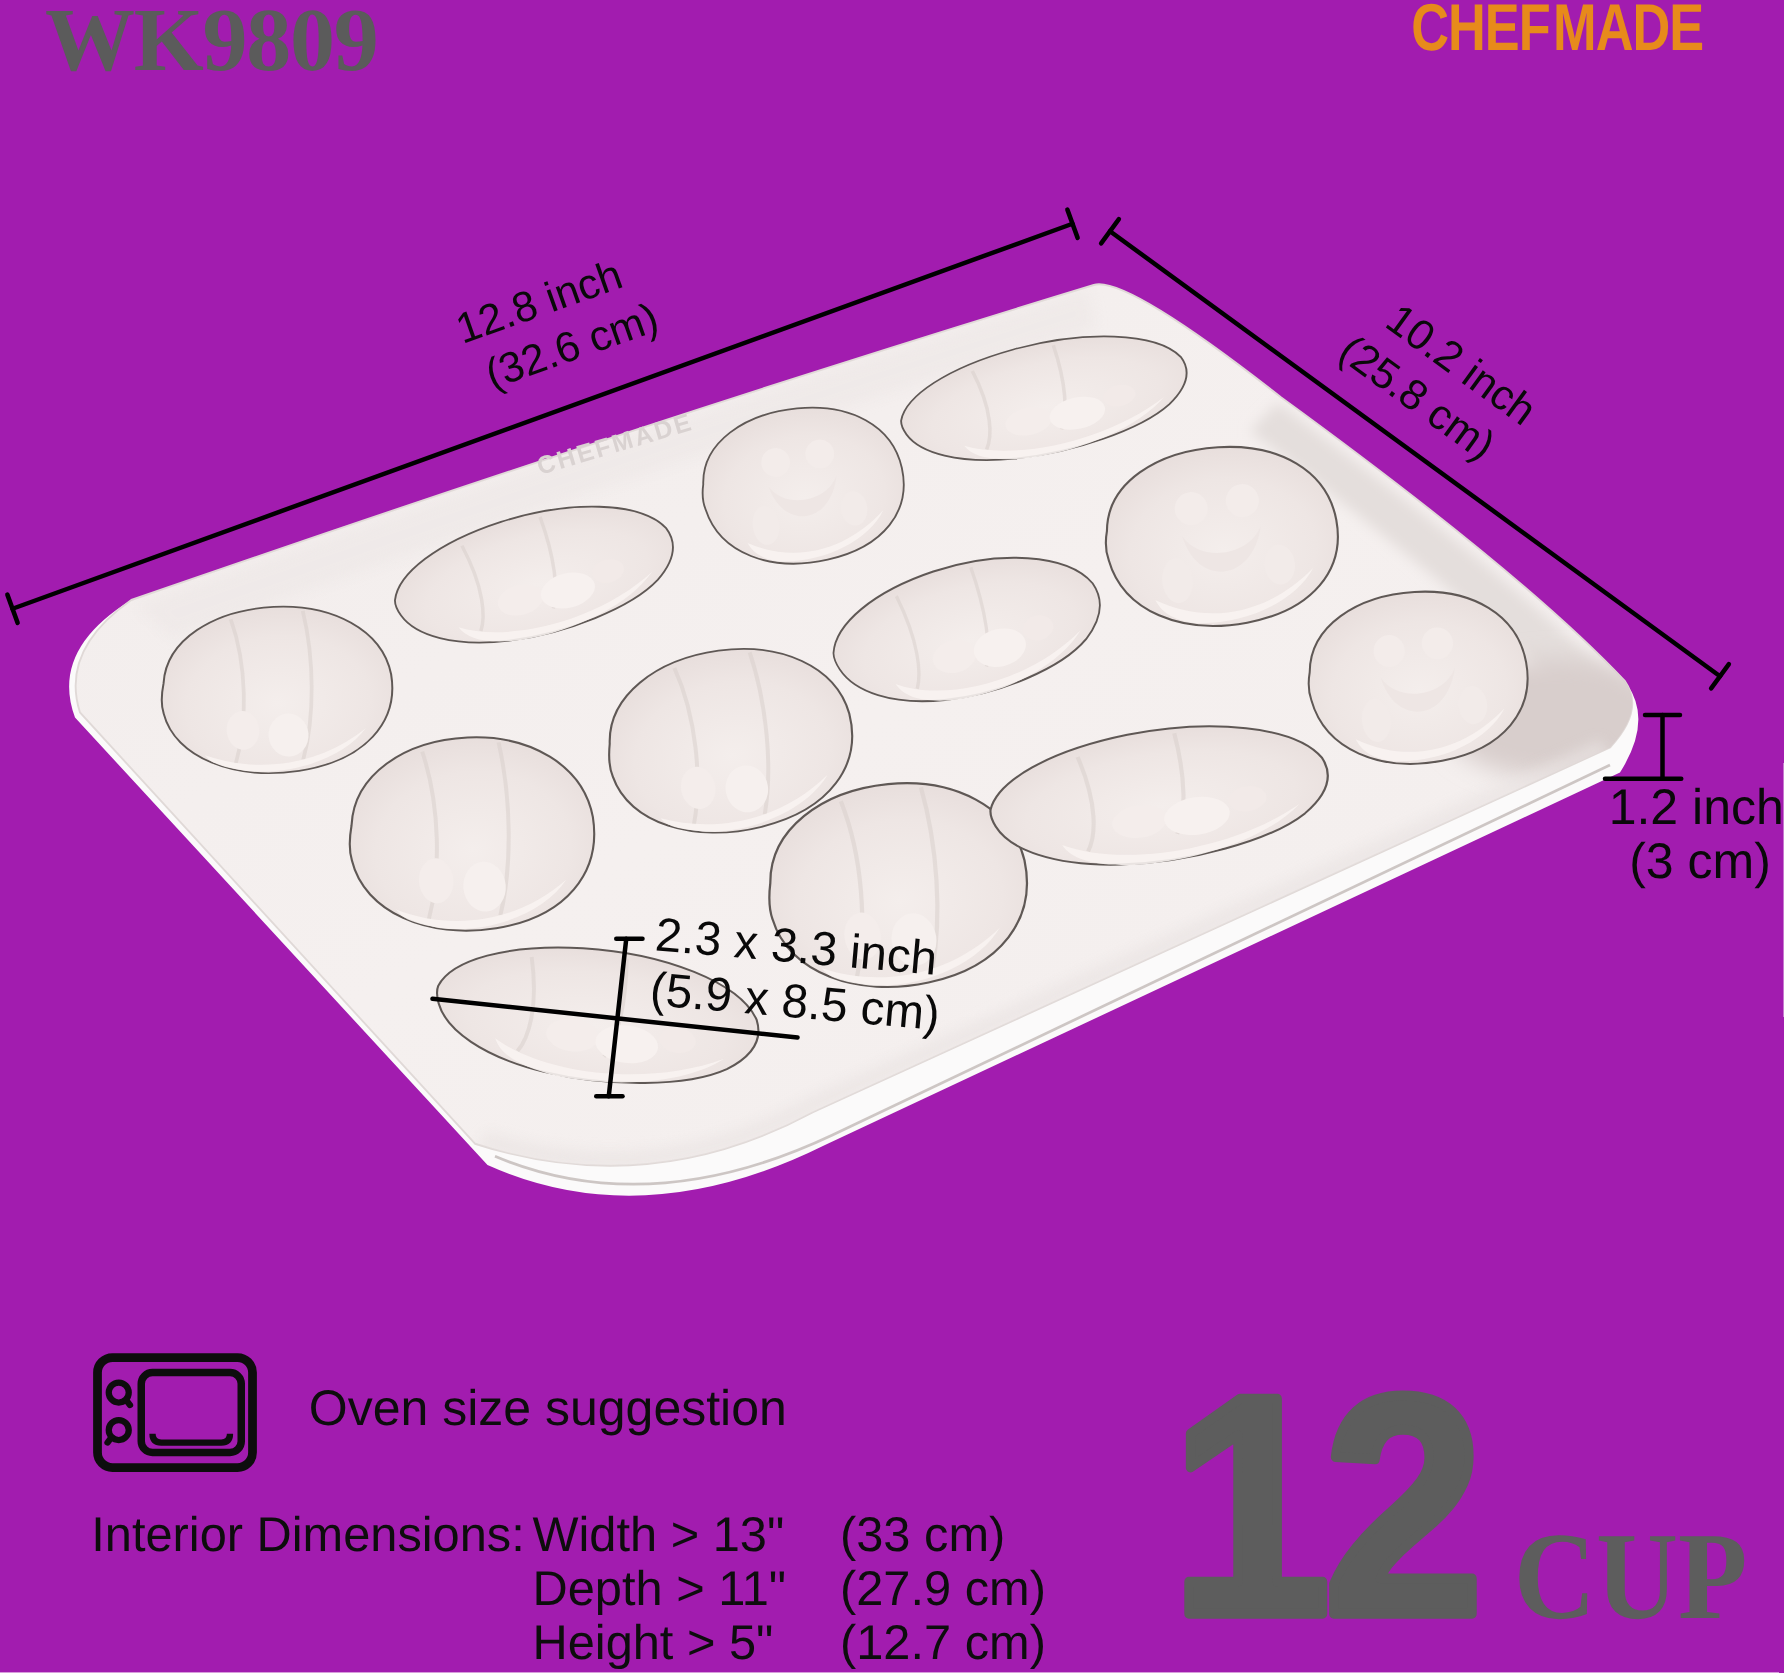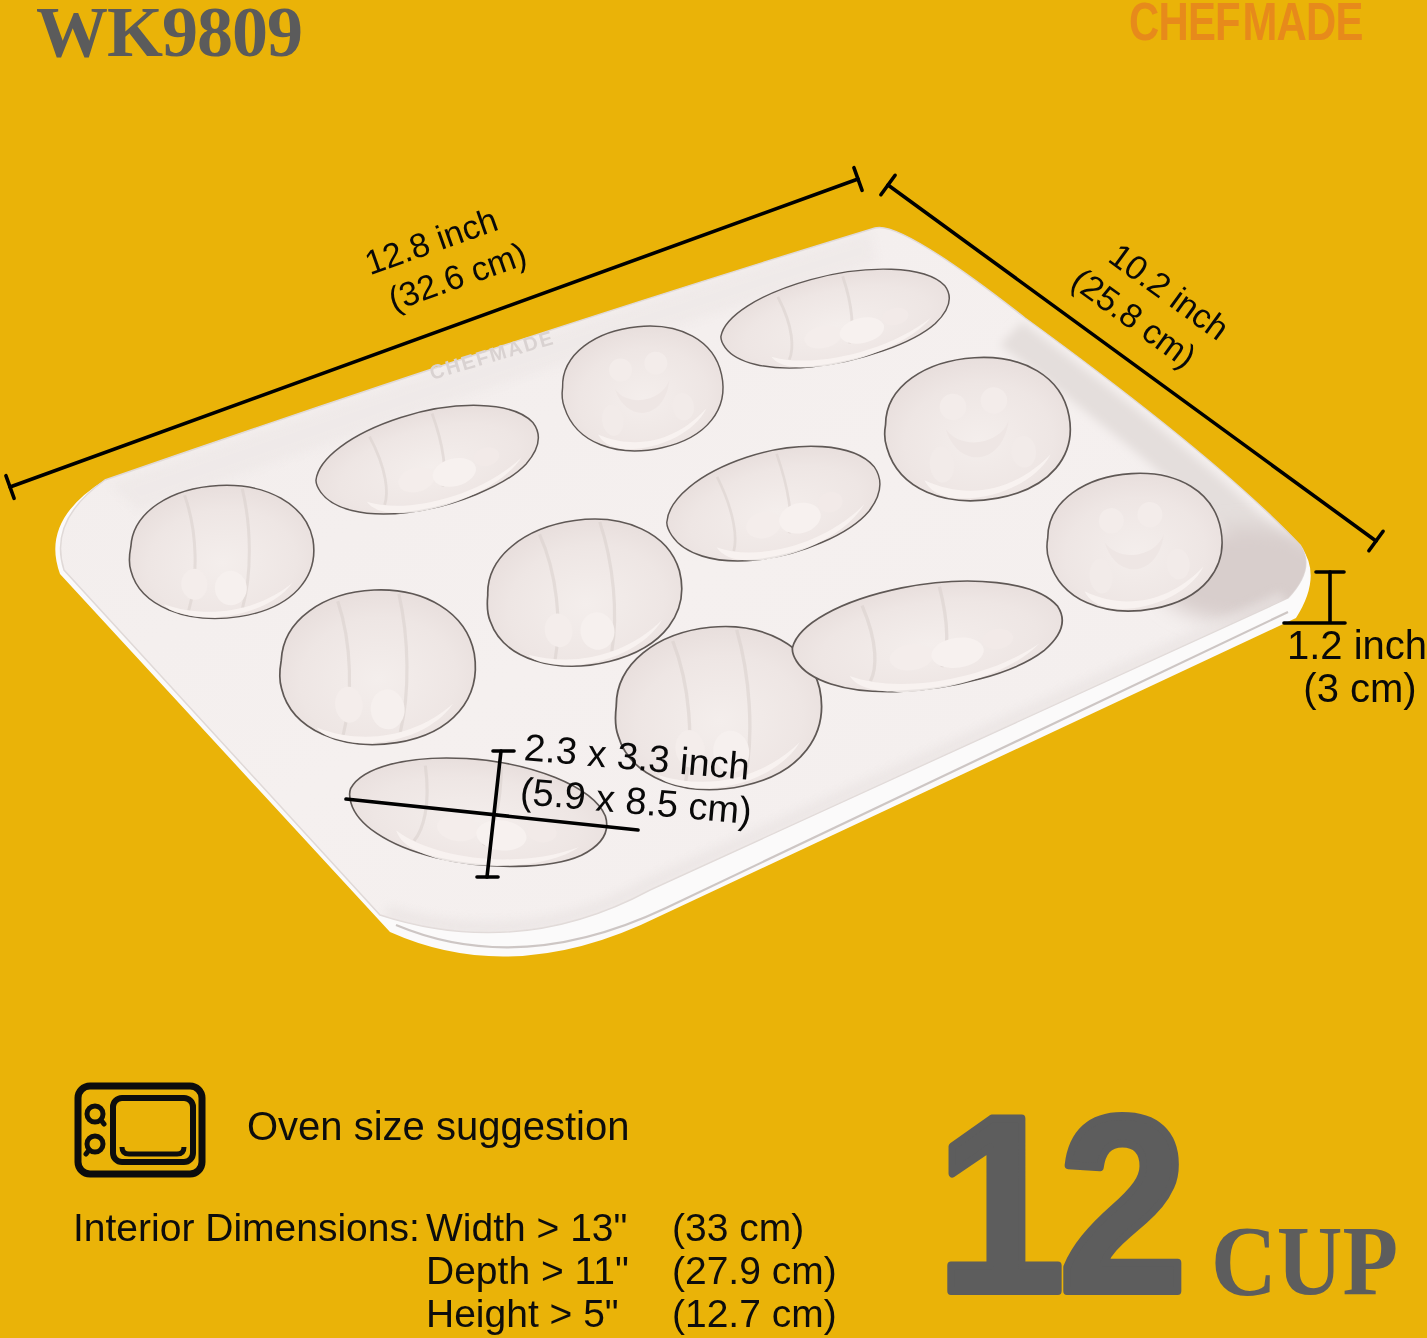--- a/index.html
+++ b/index.html
@@ -1,16 +1,16 @@
 <!DOCTYPE html>
 <html><head>
 <meta charset="utf-8">
 <style>
   html,body{margin:0;padding:0;background:#ffffff;}
-  .page{position:relative;width:1427px;height:1338px;background:#eab308;overflow:hidden;
+  .page{position:relative;width:1427px;height:1338px;background:#a21caf;overflow:hidden;
         font-family:"Liberation Sans", sans-serif;}
   svg{position:absolute;left:0;top:0;}
   text{font-family:"Liberation Sans", sans-serif;}
   .serifb{font-family:"Liberation Serif", serif;font-weight:bold;}
 </style>
 </head>
 <body>
 <div class="page">
 <svg width="1427" height="1338" viewBox="0 0 1427 1338">
   <defs>

